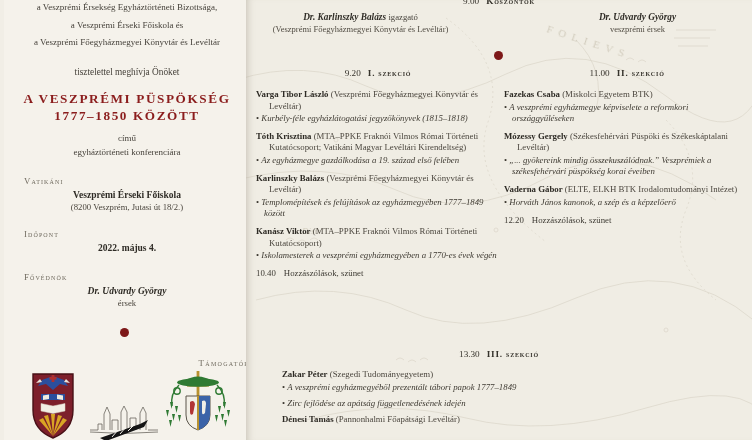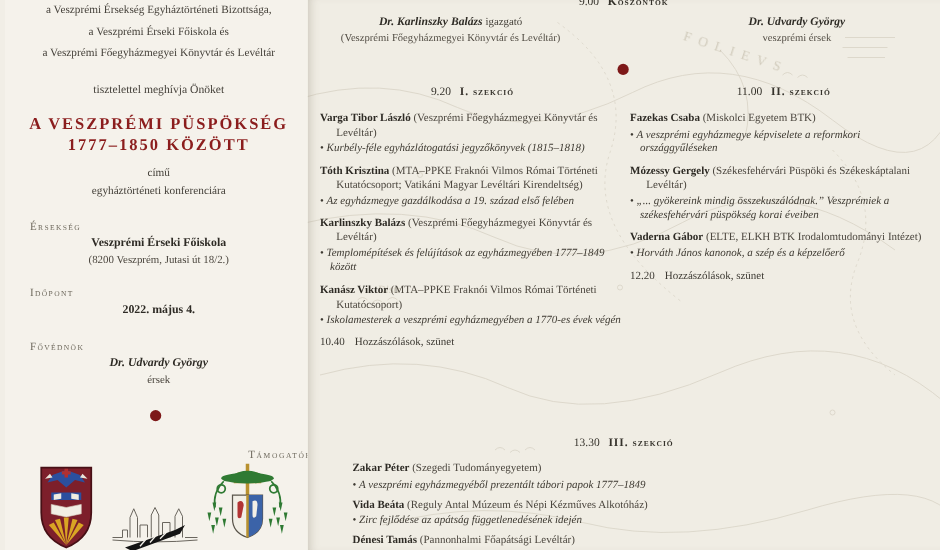--- a/index.html
+++ b/index.html
@@ -102,21 +102,21 @@
       <p>a Veszprémi Főegyházmegyei Könyvtár és Levéltár</p>
     </div>
     <p class="invite">tisztelettel meghívja Önöket</p>
     <h1 class="conf-title"><span>A VESZPRÉMI PÜSPÖKSÉG</span><br><span>1777–1850 KÖZÖTT</span></h1>
     <div class="conf-sub">
       <p>című</p>
       <p>egyháztörténeti konferenciára</p>
     </div>
 
     <div class="detail d1">
-      <div class="dlabel">Érsekség</div>
+      <div class="dlabel">Vatikáni</div>
       <div class="dvalue">Veszprémi Érseki Főiskola</div>
       <div class="dextra">(8200 Veszprém, Jutasi út 18/2.)</div>
     </div>
     <div class="detail d2">
       <div class="dlabel">Időpont</div>
       <div class="dvalue">2022. május 4.</div>
 
     </div>
     <div class="detail d3">
       <div class="dlabel">Fővédnök</div>
@@ -286,21 +286,20 @@
     </section>
 
     <section class="sec3">
       <div class="sec-header"><span class="htime">13.30</span><span class="hname">III. szekció</span></div>
       <div class="sec3-talks">
         <div class="talk">
           <p class="tspeaker"><span class="sname">Zakar Péter</span><span class="saffil"> (Szegedi Tudományegyetem)</span></p>
           <p class="ttitle">A veszprémi egyházmegyéből prezentált tábori papok 1777–1849</p>
         </div>
         <div class="talk">
-          <p class="tspeaker"><span class="sname">Vida Beáta</span><span class="saffil"> (Reguly Antal Múzeum és Népi Kézműves Alkotóház)</span></p>
           <p class="ttitle">Zirc fejlődése az apátság függetlenedésének idején</p>
         </div>
         <div class="talk">
           <p class="tspeaker"><span class="sname">Dénesi Tamás</span><span class="saffil"> (Pannonhalmi Főapátsági Levéltár)</span></p>
 
         </div>
       </div>
     </section>
   </div>
 </div>

